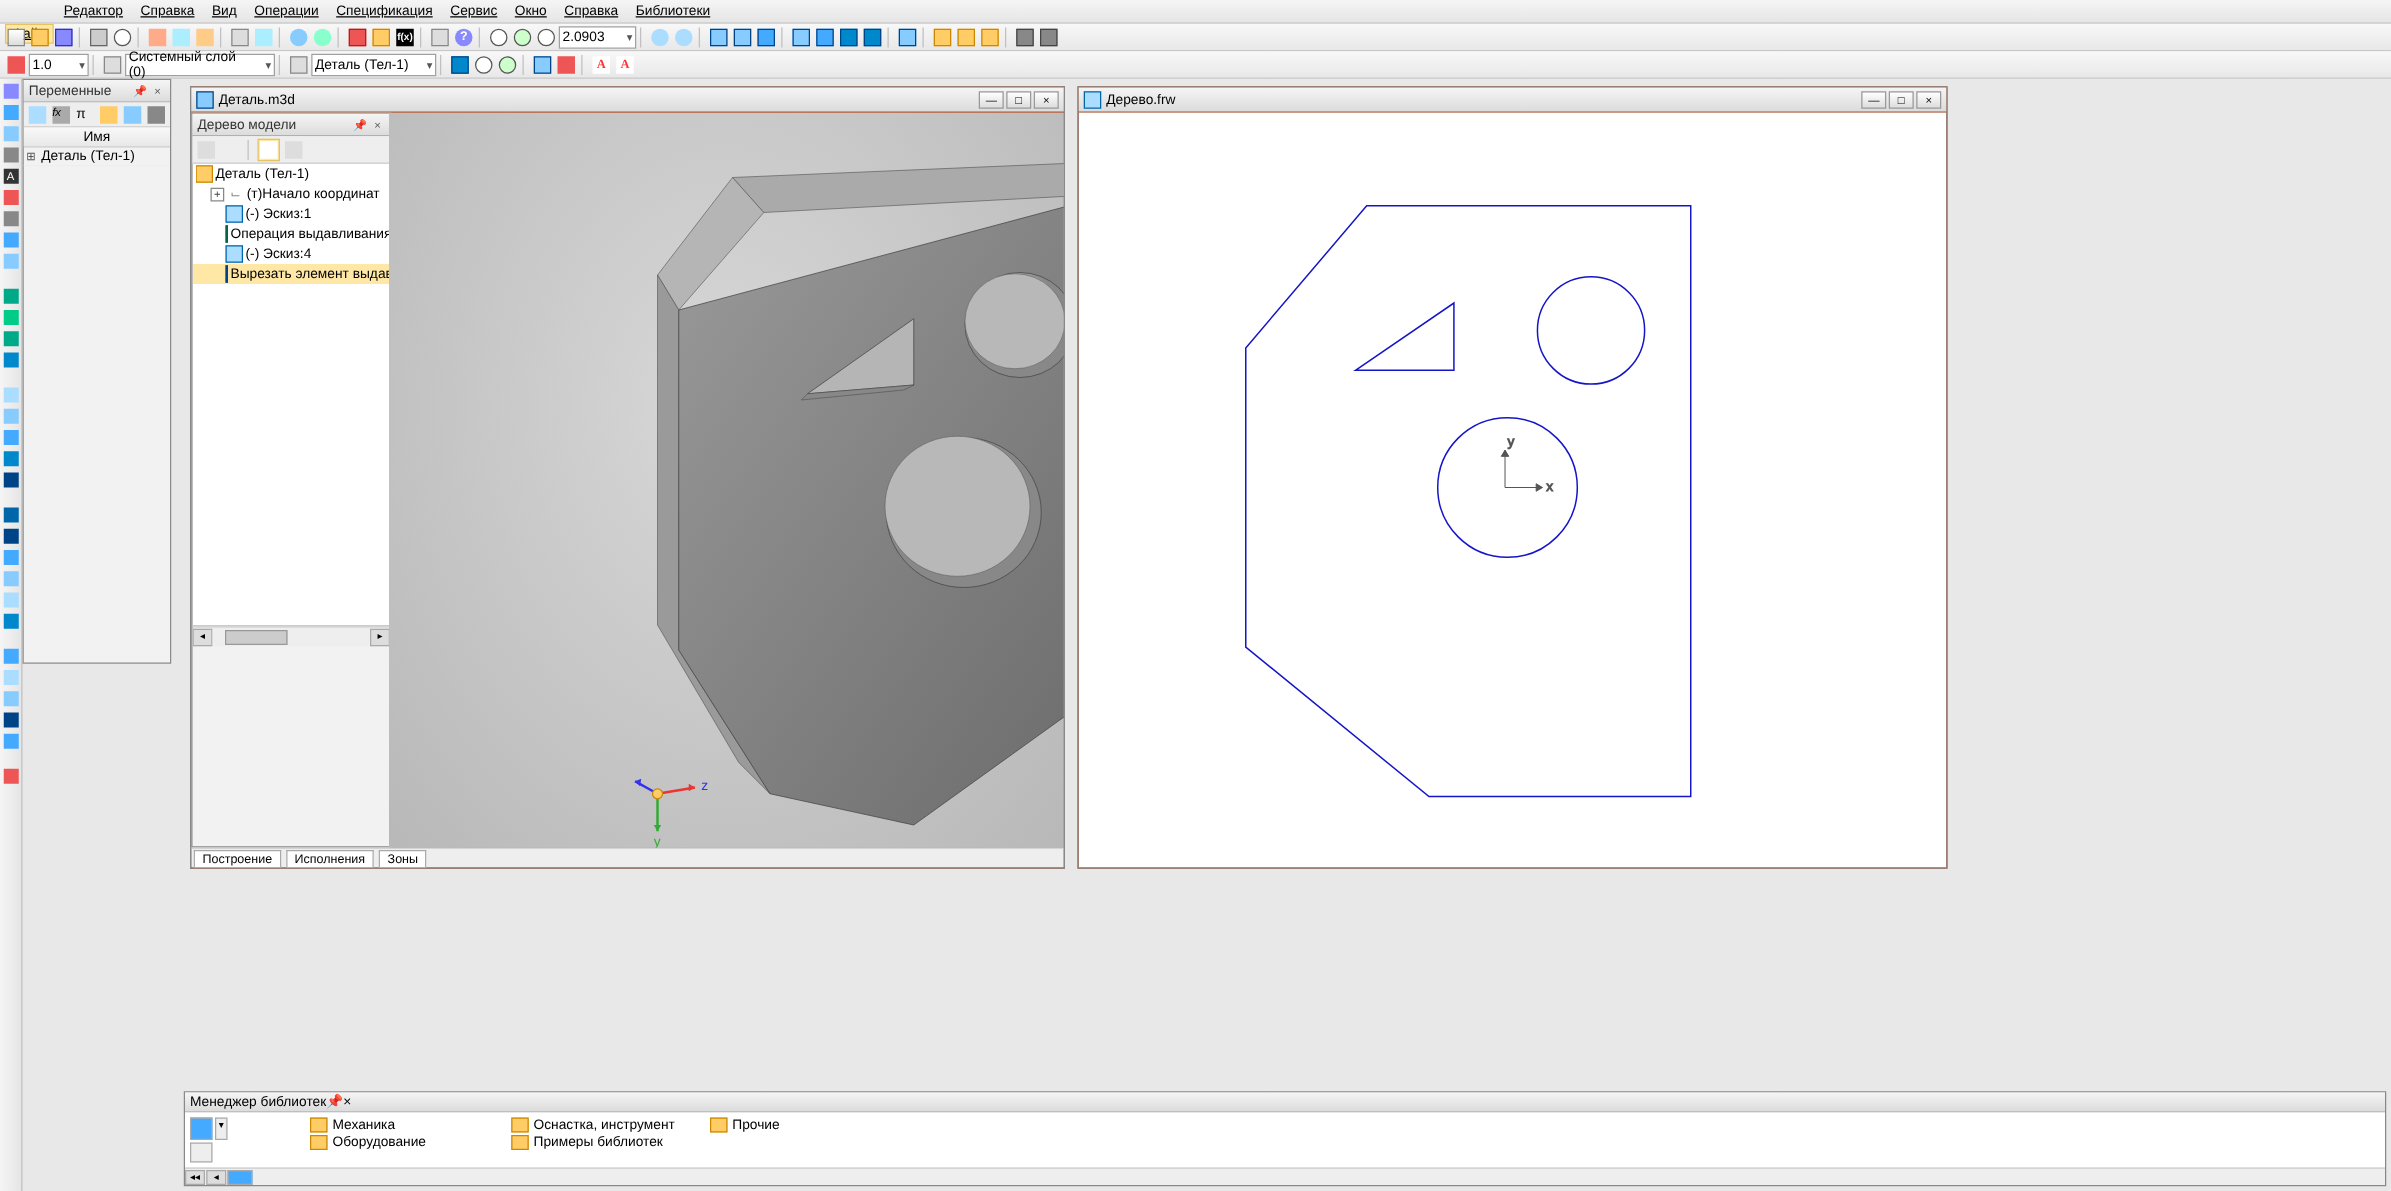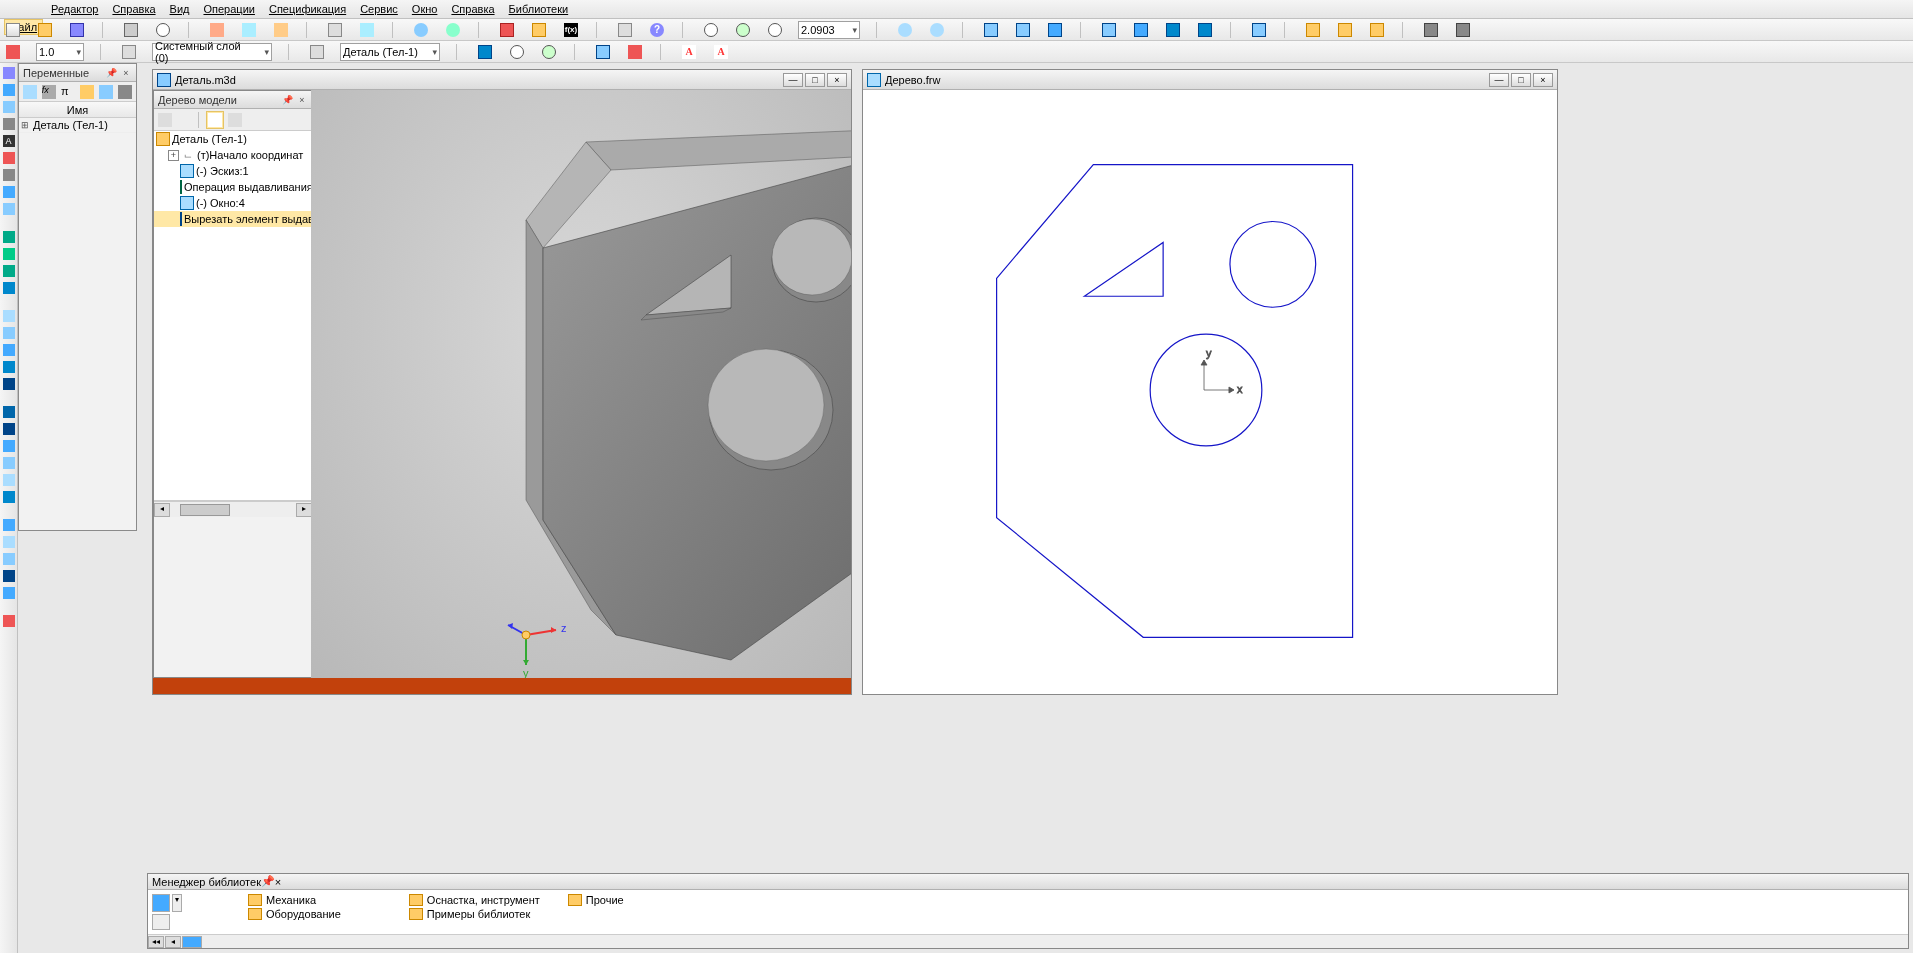--- a/index.html
+++ b/index.html
@@ -5,21 +5,21 @@
 * { margin:0; padding:0; box-sizing:border-box; font-family:Tahoma,Arial,sans-serif; font-size:11px; }
 body { background:#e8e8e8; width:1913px; height:953px; overflow:hidden; position:relative; }
 
 
 .menubar { height:19px; background:linear-gradient(#f5f5f5,#e5e5e5); border-bottom:1px solid #c0c0c0; display:flex; align-items:center; padding-left:4px; gap:2px; }
 .menubar .item { padding:2px 6px; cursor:default; }
 .menubar .item.active { background:#ffe8a6; border:1px solid #e5c365; padding:1px 5px;margin-top:35px; }
 .menubar .item span { text-decoration:underline; }
 
 
-.toolbar-row { height:22px; background:linear-gradient(#f8f8f8,#e8e8e8); border-bottom:1px solid #c8c8c8; display:flex; align-items:center; padding:0 4px; gap:14px; }
+.toolbar-row { height:22px; background:linear-gradient(#f8f8f8,#e8e8e8); border-bottom:1px solid #c8c8c8; display:flex; align-items:center; padding:0 4px; gap:1px; }
 .tb-btn { width:18px; height:18px; display:flex; align-items:center; justify-content:center; cursor:pointer; border:1px solid transparent; }
 .tb-sep { width:4px; height:16px; border-left:1px solid #c0c0c0; margin:0 2px; }
 .tb-combo { height:18px; border:1px solid #a0a0a0; background:#fff; padding:0 14px 0 2px; font-size:11px; position:relative; display:flex; align-items:center; }
 .tb-combo::after { content:"▾"; position:absolute; right:2px; font-size:9px; color:#555; }
 
 
 .ic { width:14px; height:14px; display:inline-block; }
 .ic-new { background:linear-gradient(#fff,#ddd); border:1px solid #888; }
 .ic-open { background:#fc6; border:1px solid #c80; }
 .ic-save { background:#88f; border:1px solid #33a; }
@@ -470,21 +470,21 @@
         <div class="tree-node" style="padding-left:26px">
           <span class="tree-ic" style="background:#adf;border:1px solid #06a"></span>
           <span>(-) Эскиз:1</span>
         </div>
         <div class="tree-node" style="padding-left:26px">
           <span class="tree-ic" style="background:#0a8;border:1px solid #064"></span>
           <span>Операция выдавливания</span>
         </div>
         <div class="tree-node" style="padding-left:26px">
           <span class="tree-ic" style="background:#adf;border:1px solid #06a"></span>
-          <span>(-) Окно:4</span>
+          <span>(-) Эскиз:4</span>
         </div>
         <div class="tree-node sel" style="padding-left:26px">
           <span class="tree-ic" style="background:#08c;border:1px solid #048"></span>
           <span>Вырезать элемент выдав</span>
         </div>
       </div>
       <div class="tree-scroll">
         <span class="sb-btn">◂</span>
         <div class="sb-track">
             <div class="sb-thumb"></div>
@@ -534,20 +534,25 @@
           <line x1="0" y1="0" x2="-18" y2="-10" stroke="#33e" stroke-width="2"></line>
           <polygon points="-18,-10 -13,-12 -14,-6" fill="#33e"></polygon>
           <text x="35" y="-3" font-size="10" fill="#33e">z</text>
           <line x1="0" y1="0" x2="0" y2="30" stroke="#3a3" stroke-width="2"></line>
           <polygon points="0,30 -3,25 3,25" fill="#3a3"></polygon>
           <text x="-3" y="42" font-size="10" fill="#3a3">y</text>
           <circle cx="0" cy="0" r="4" fill="#fc6" stroke="#c80"></circle>
         </g>
       </svg>
     </div>
+    <div class="tabs3d">
+      <div class="tab3d">Построение</div>
+      <div class="tab3d">Исполнения</div>
+      <div class="tab3d">Зоны</div>
+    </div>
   </div>
 </div>
 
 <div class="docwin" style="left:862px; top:69px; width:696px; height:626px;">
   <div class="docwin-title">
     <span class="doc-ic" style="background:#adf;border:1px solid #06a"></span>
     <span>Дерево.frw</span>
     <span class="spacer"></span>
     <span class="winbtn">—</span>
     <span class="winbtn">□</span>

